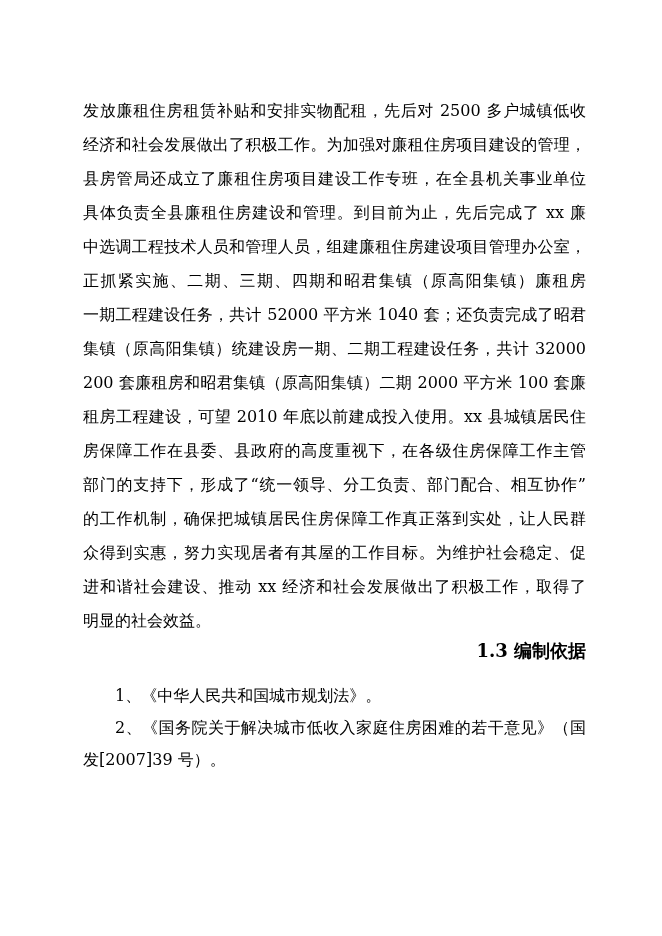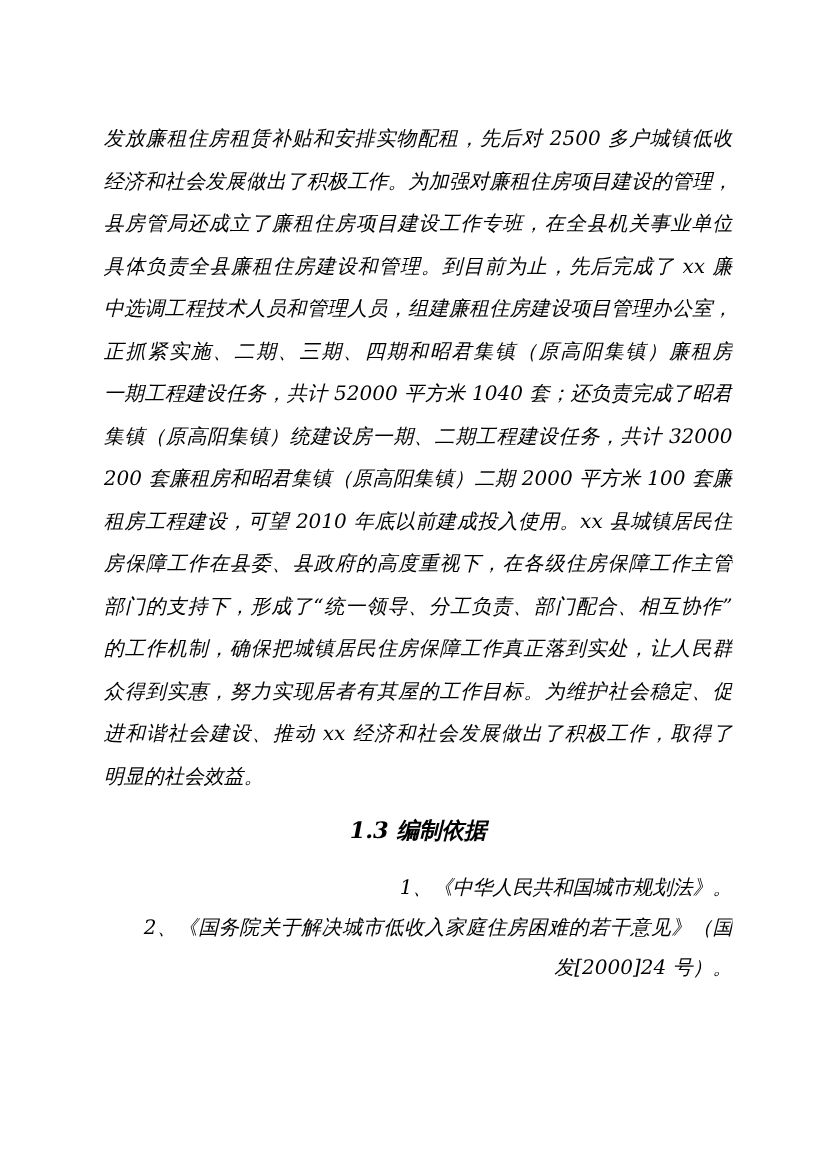--- a/index.html
+++ b/index.html
@@ -8,21 +8,20 @@
     background: #ffffff;
   }
   .page {
     position: relative;
     width: 662px;
     height: 936px;
     background: #ffffff;
     color: #000000;
     font-family: "DejaVu Serif", "Liberation Serif", serif;
     overflow: hidden;
-    font-style: italic;
   }
   .content {
     position: absolute;
     left: 83px;
     top: 94px;
     width: 503px;
   }
   
   .body-line {
     font-size: 16px;
@@ -33,37 +32,36 @@
     text-align-last: justify;
     word-break: keep-all;
     white-space: nowrap;
   }
   .body-line.last-line {
     text-align: right;
     text-align-last: left;
     white-space: normal;
   }
   .section-heading {
-    margin-top: 14px;
     height: 26px;
     line-height: 26px;
     font-size: 18px;
     font-weight: bold;
-    text-align: center;
+    text-align: right;
     overflow: hidden;
   }
   .ref-block {
     margin-top: 16px;
   }
   .ref-line {
     font-size: 16px;
     line-height: 32px;
     height: 32px;
     overflow: hidden;
-    text-align: right;
+    text-align: left;
   }
   .ref-line.indent {
     text-indent: 2em;
   }
   .ref-line.fulljustify {
     text-align: justify;
     text-align-last: justify;
     white-space: nowrap;
   }
 </style>
@@ -90,17 +88,17 @@
       <div class="body-line">众得到实惠，努力实现居者有其屋的工作目标。为维护社会稳定、促</div>
       <div class="body-line">进和谐社会建设、推动 xx 经济和社会发展做出了积极工作，取得了</div>
       <div class="body-line last-line">明显的社会效益。</div>
     </div>
 
     <div class="section-heading">1.3 编制依据</div>
 
     <div class="ref-block">
       <div class="ref-line indent">1、《中华人民共和国城市规划法》。</div>
       <div class="ref-line indent fulljustify">2、《国务院关于解决城市低收入家庭住房困难的若干意见》（国</div>
-      <div class="ref-line">发[2000]24 号）。</div>
+      <div class="ref-line">发[2007]39 号）。</div>
     </div>
 
   </div>
 </div>
 
 </body></html>

